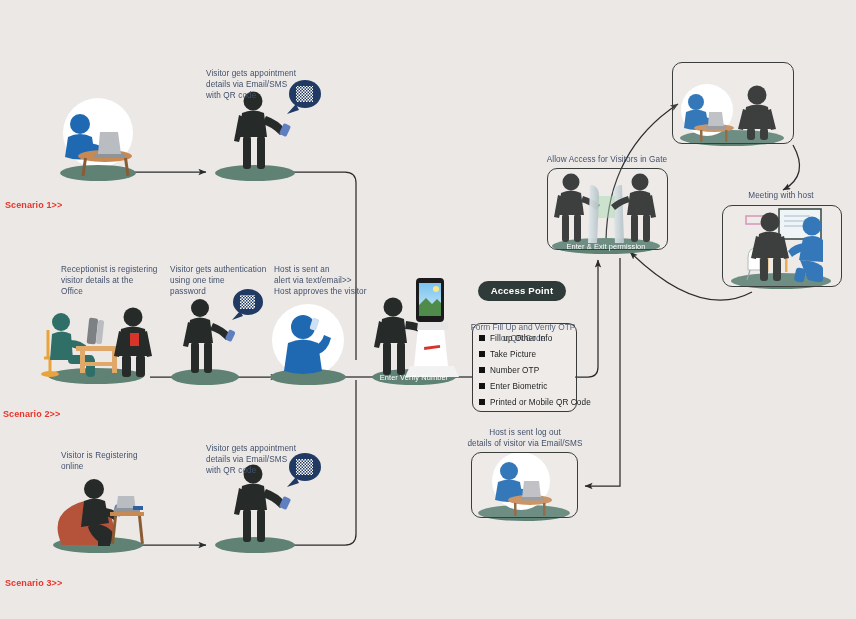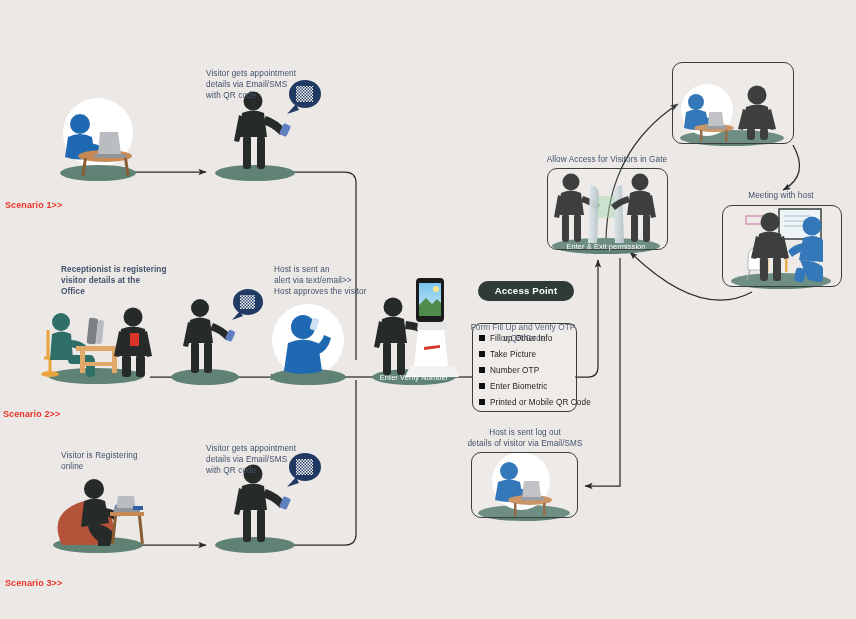--- a/index.html
+++ b/index.html
@@ -341,41 +341,44 @@
   <div class="panel" style="left:722px;top:205px;width:118px;height:80px;"></div>
   <div class="panel" style="left:471px;top:452px;width:105px;height:64px;"></div>
 
   <div class="scenario" style="left:5px;top:155px;">Scenario 1&gt;&gt;</div>
   <div class="scenario" style="left:3px;top:364px;">Scenario 2&gt;&gt;</div>
   <div class="scenario" style="left:5px;top:533px;">Scenario 3&gt;&gt;</div>
 
   <div class="caption" style="left:206px;top:68px;width:124px;">Visitor gets appointment
 details via Email/SMS
 with QR code</div>
-  <div class="caption" style="left:61px;top:264px;width:122px;font-weight:bold;">Receptionist is registering
+  <div class="caption" style="left:61px;top:264px;width:122px;">Receptionist is registering
 visitor details at the
 Office</div>
+  <div class="caption" style="left:170px;top:264px;width:120px;">Visitor gets authentication
+using one time
+password</div>
   <div class="caption" style="left:61px;top:450px;width:120px;">Visitor is Registering
 online</div>
   <div class="caption" style="left:274px;top:264px;width:130px;">Host is sent an
 alert via text/email&gt;&gt;
 Host approves the visitor</div>
   <div class="caption" style="left:206px;top:443px;width:124px;">Visitor gets appointment
 details via Email/SMS
 with QR code</div>
 
   <div class="caption center" style="left:537px;top:154px;width:140px;">Allow Access for Visitors in Gate</div>
   <div class="caption center" style="left:722px;top:190px;width:118px;">Meeting with host</div>
   <div class="caption center" style="left:455px;top:427px;width:140px;">Host is sent log out
 details of visitor via Email/SMS</div>
 
   <div class="ground-label" style="left:374px;top:373px;width:80px;">Enter Verify Number</div>
   <div class="ground-label" style="left:551px;top:242px;width:110px;">Enter &amp; Exit permission</div>
 
-  <div class="ap-pill" style="left:478px;top:281px;width:96px;">Access Point</div>
+  <div class="ap-pill" style="left:478px;top:281px;width:88px;">Access Point</div>
   <div class="ap-sub" style="left:466px;top:299px;width:114px;">Form Fill Up and Verify OTP
 or QR Code</div>
 
   <div class="cl-box" style="left:472px;top:323px;width:103px;height:87px;"></div>
   <div id="checklist">
       <div class="cl-sq" style="left: 479px; top: 335px;"></div>
       <div class="cl-item" style="left: 490px; top: 334px;">Fill up Other Info</div>
       <div class="cl-sq" style="left: 479px; top: 351px;"></div>
       <div class="cl-item" style="left: 490px; top: 350px;">Take Picture</div>
       <div class="cl-sq" style="left: 479px; top: 367px;"></div>

